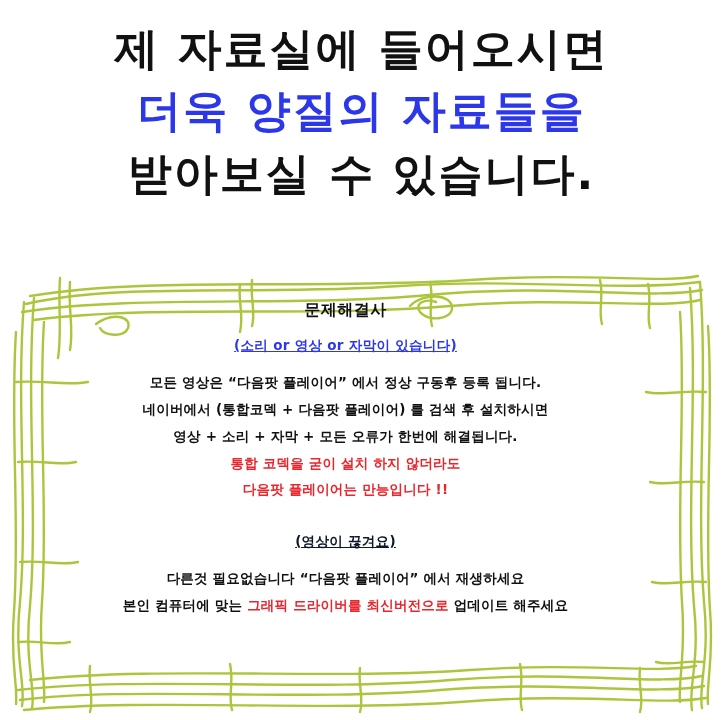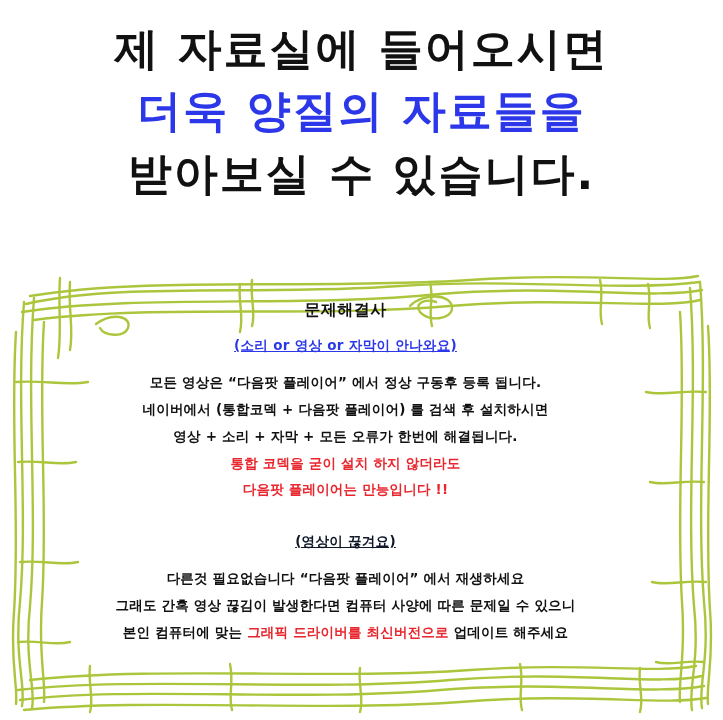--- a/index.html
+++ b/index.html
@@ -186,32 +186,31 @@
         <path d="M360 406 C 358 424, 364 436, 360 450"></path>
         <path d="M520 402 C 524 420, 518 434, 522 448"></path>
         <path d="M640 406 C 638 424, 644 436, 640 450"></path>
       </g>
     </svg>
   </div>
 
   <div class="panel">
     <div class="p-title">문제해결사</div>
 
-    <div class="p-sub">(소리 or 영상 or 자막이 안나와요)</div>
+    <div class="p-sub">(소리 or 영상 or 자막이 있습니다)</div>
 
     <div class="p-body">모든 영상은 “다음팟 플레이어” 에서 정상 구동후 등록 됩니다.</div>
     <div class="p-body">네이버에서 (통합코덱 + 다음팟 플레이어) 를 검색 후 설치하시면</div>
     <div class="p-body">영상 + 소리 + 자막 + 모든 오류가 한번에 해결됩니다.</div>
 
     <div class="p-red">통합 코덱을 굳이 설치 하지 않더라도</div>
     <div class="p-red">다음팟 플레이어는 만능입니다 !!</div>
 
     <div class="gap-lg"></div>
 
     <div class="p-sub2">(영상이 끊겨요)</div>
 
     <div class="p-body">다른것 필요없습니다  “다음팟 플레이어” 에서 재생하세요</div>
-    <div class="p-body">그래도 간혹 영상 끊김이 발생한다면 컴퓨터 사양에 따른 문제일 수 있으니</div>
 
     <div class="mixline"><span class="inline-blk">본인 컴퓨터에 맞는 </span><span class="inline-blk red">그래픽 드라이버를 최신버전으로</span><span class="inline-blk"> 업데이트 해주세요</span></div>
   </div>
 
 </div>
 
 </body></html>

